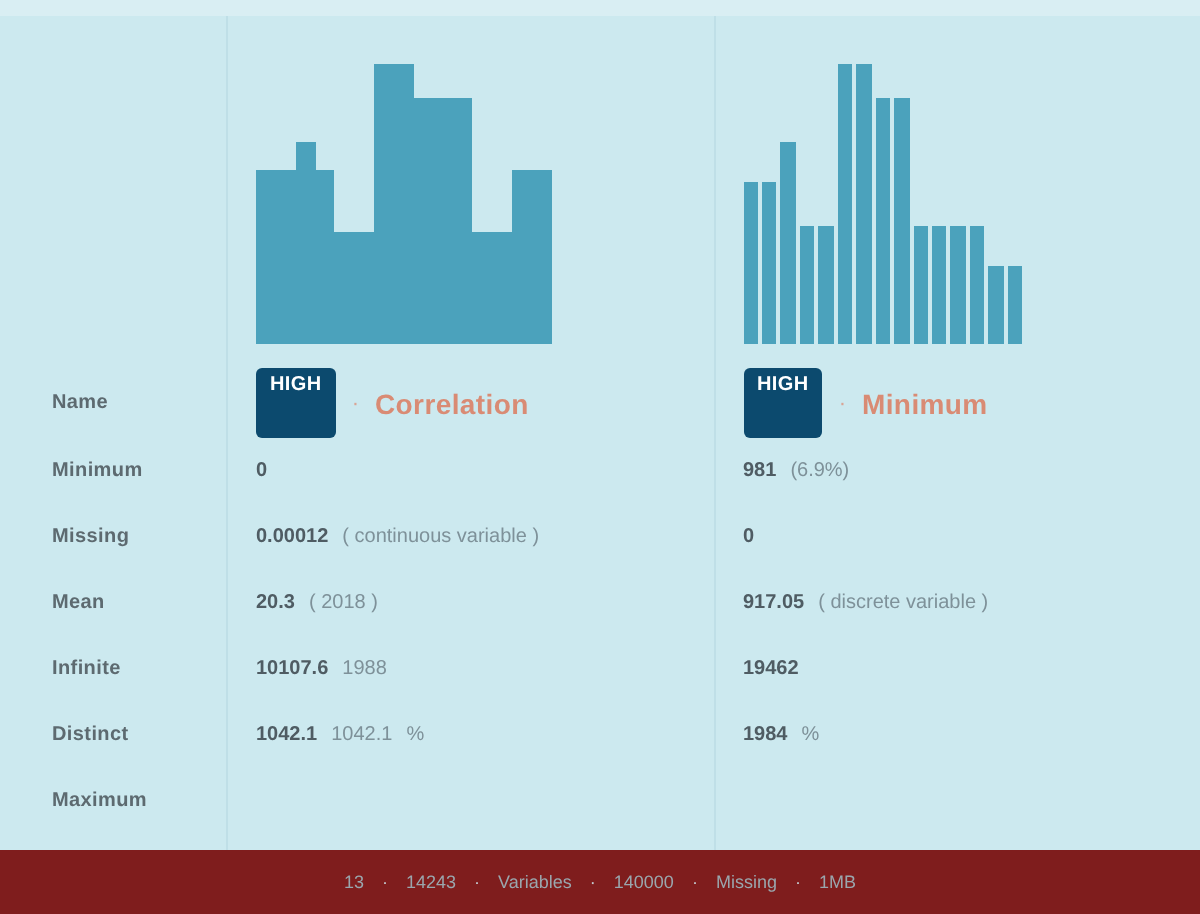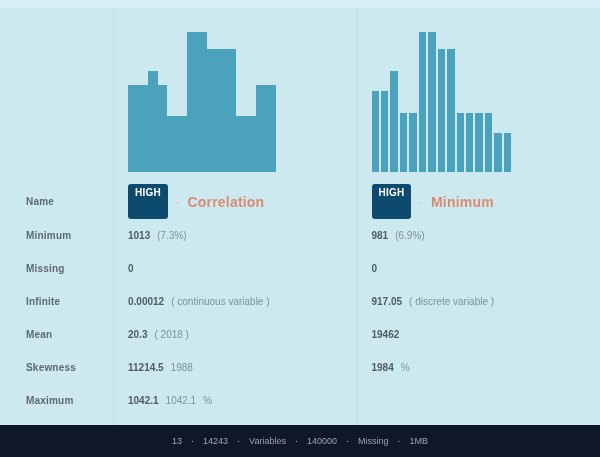--- a/index.html
+++ b/index.html
@@ -168,21 +168,21 @@
     color: #d9a494;
   }
 
   
   .footer {
     position: absolute;
     left: 0;
     top: 425px;
     width: 600px;
     height: 32px;
-    background: #0f172a;
+    background: #7f1d1d;
     display: flex;
     align-items: center;
     justify-content: center;
     gap: 9px;
   }
 
   .footer-item {
     font-size: 9px;
     color: #9aa6ad;
     white-space: nowrap;
@@ -209,27 +209,27 @@
             <div class="row head">
               <span class="label-text">Name</span>
             </div>
             <div class="row">
               <span class="label-text">Minimum</span>
             </div>
             <div class="row">
               <span class="label-text">Missing</span>
             </div>
             <div class="row">
+              <span class="label-text">Mean</span>
+            </div>
+            <div class="row">
               <span class="label-text">Infinite</span>
             </div>
             <div class="row">
-              <span class="label-text">Mean</span>
-            </div>
-            <div class="row">
-              <span class="label-text">Skewness</span>
+              <span class="label-text">Distinct</span>
             </div>
             <div class="row">
               <span class="label-text">Maximum</span>
             </div>
           </div>
       </div>
 
       <div class="col-var">
         <div class="hist-wrap">
           <div class="hist" id="hist-0">
@@ -251,36 +251,32 @@
             </div>
         </div>
         <div class="rows">
           <div class="value-row head">
             <span class="badge">HIGH</span>
             <span class="var-sep">·</span>
             <span class="var-name">Correlation</span>
           </div>
           <div id="stats-0">
               <div class="value-row">
-                <span class="val-strong">1013</span>
-                <span class="val-muted">(7.3%)</span>
-              </div>
-              <div class="value-row">
                 <span class="val-strong">0</span>
               </div>
               <div class="value-row">
                 <span class="val-strong">0.00012</span>
                 <span class="val-muted">( continuous variable )</span>
               </div>
               <div class="value-row">
                 <span class="val-strong">20.3</span>
                 <span class="val-muted">( 2018 )</span>
               </div>
               <div class="value-row">
-                <span class="val-strong">11214.5</span>
+                <span class="val-strong">10107.6</span>
                 <span class="val-muted">1988</span>
               </div>
               <div class="value-row">
                 <span class="val-strong">1042.1</span>
                 <span class="val-muted">1042.1</span>
                 <span class="val-muted">%</span>
               </div>
             </div>
         </div>
       </div>

